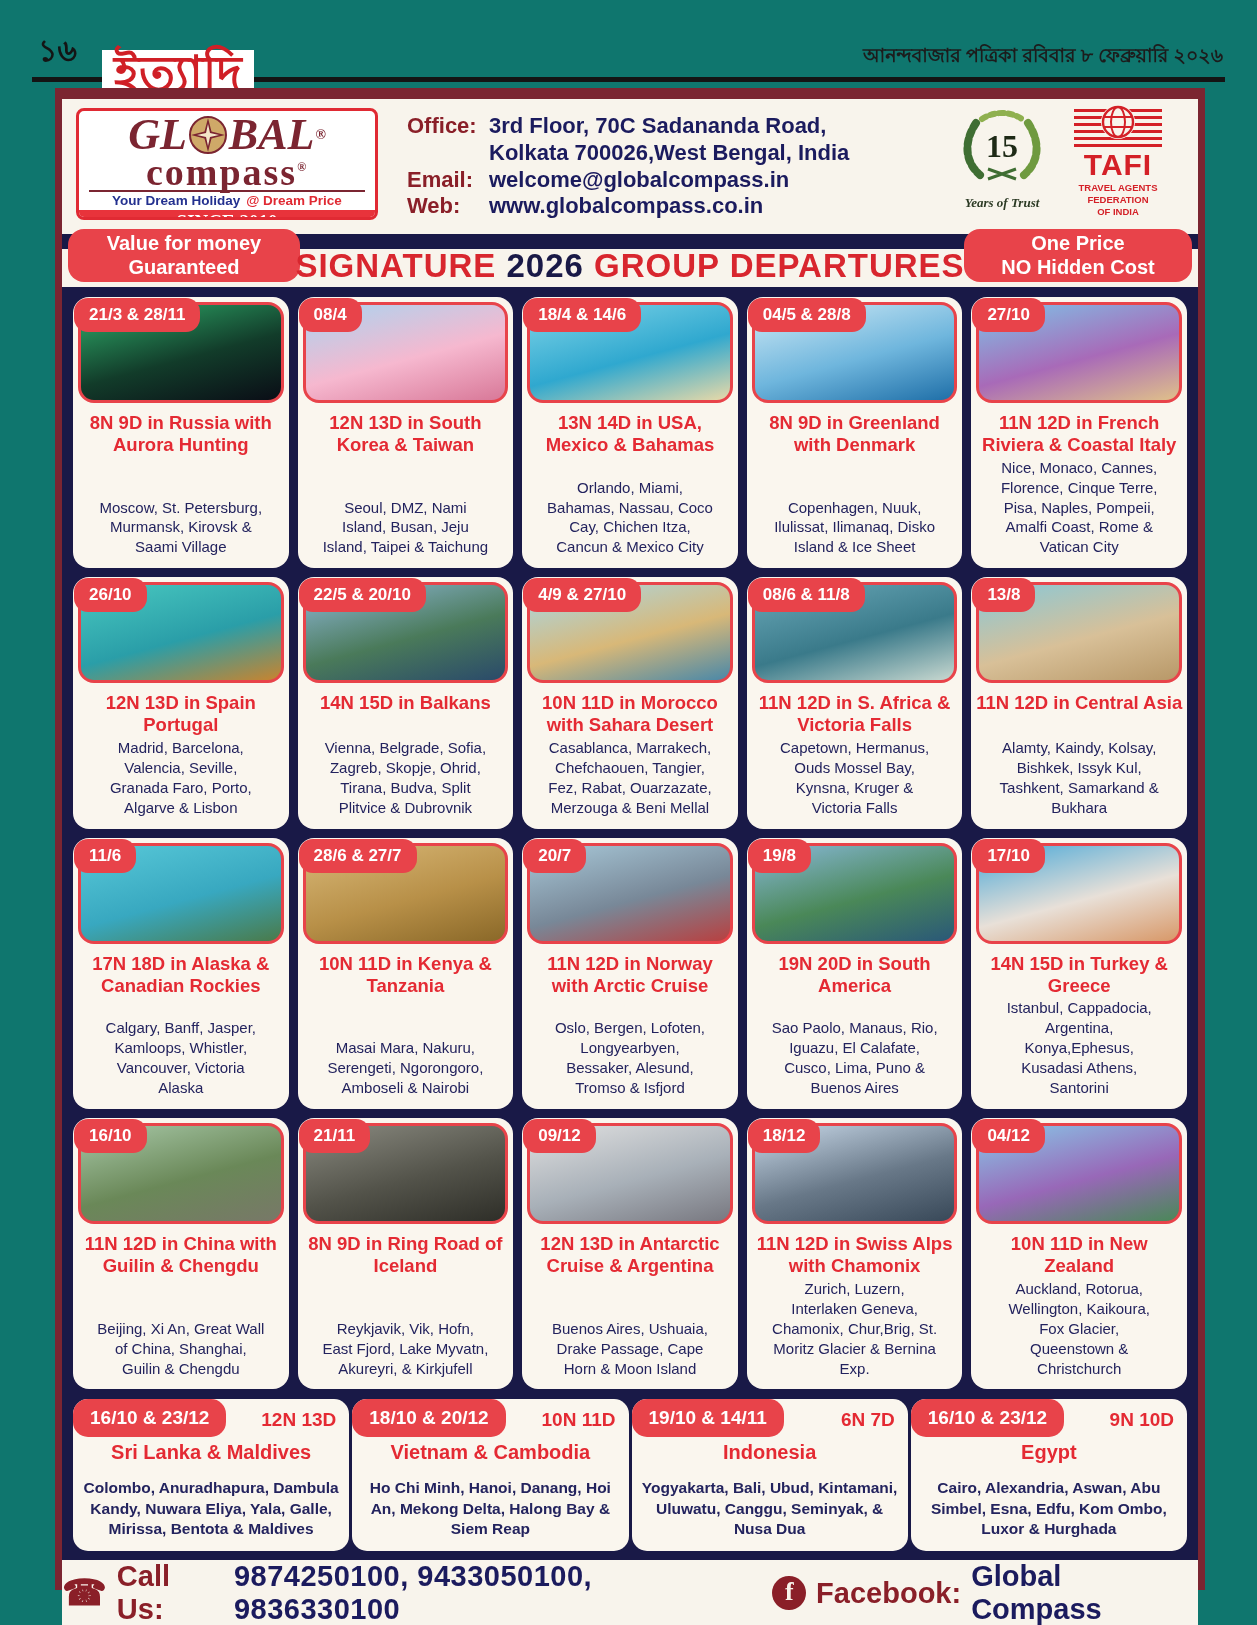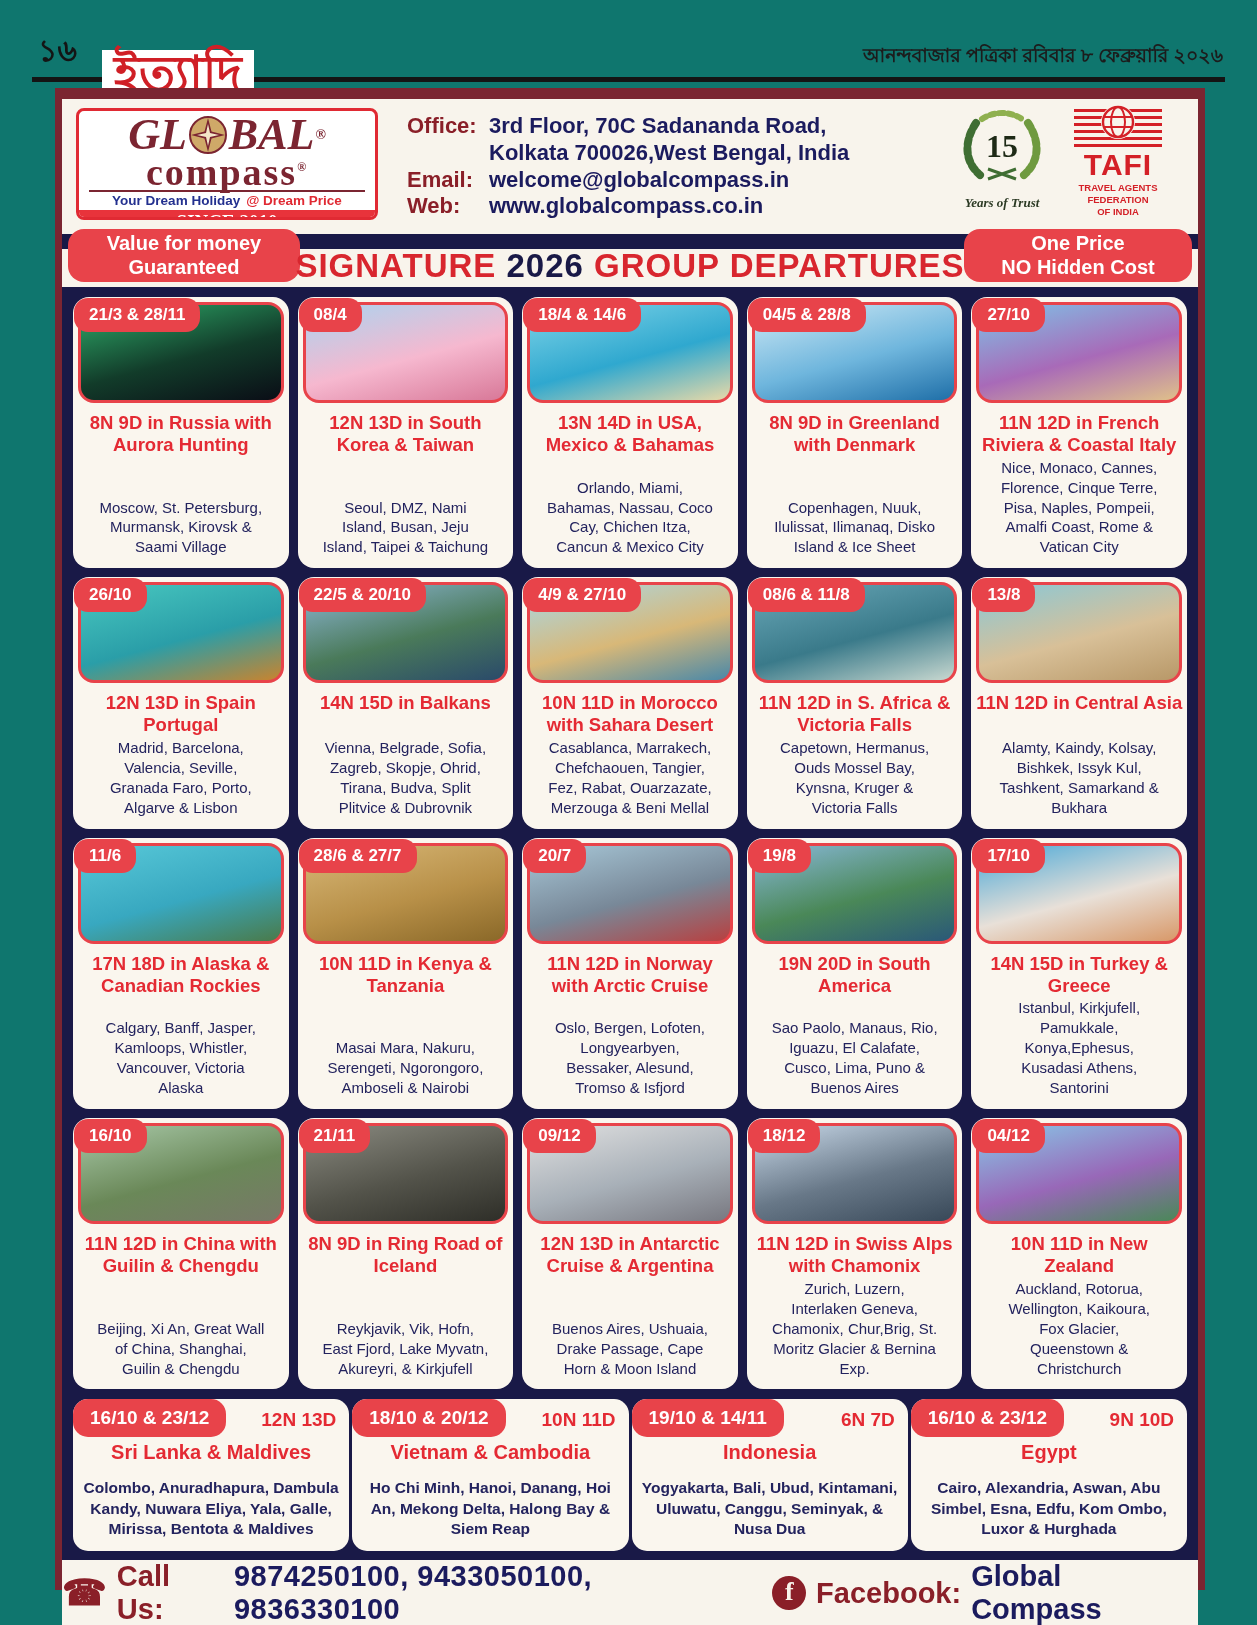--- a/index.html
+++ b/index.html
@@ -284,21 +284,21 @@
     <div class="card-photo" style="background: linear-gradient(165deg, rgb(136, 184, 216) 0%, rgb(74, 136, 88) 55%, rgb(42, 88, 120) 100%);"></div>
     <div class="card-date">19/8</div>
     <div class="card-title">19N 20D in South America</div>
     <div class="card-dest">Sao Paolo, Manaus, Rio, Iguazu, El Calafate, Cusco, Lima, Puno &amp; Buenos Aires</div>
   </div>
 
   <div class="card">
     <div class="card-photo" style="background: linear-gradient(165deg, rgb(72, 168, 216) 0%, rgb(232, 224, 216) 55%, rgb(216, 152, 104) 100%);"></div>
     <div class="card-date">17/10</div>
     <div class="card-title">14N 15D in Turkey &amp; Greece</div>
-    <div class="card-dest">Istanbul, Kirkjufell, Pamukkale, Konya,Ephesus, Kusadasi Athens,  Santorini</div>
+    <div class="card-dest">Istanbul, Cappadocia, Argentina, Konya,Ephesus, Kusadasi Athens,  Santorini</div>
   </div>
 
   <div class="card">
     <div class="card-photo" style="background: linear-gradient(165deg, rgb(168, 200, 168) 0%, rgb(106, 136, 88) 55%, rgb(120, 120, 104) 100%);"></div>
     <div class="card-date">16/10</div>
     <div class="card-title">11N 12D in China with Guilin &amp; Chengdu</div>
     <div class="card-dest">Beijing, Xi An, Great Wall of China, Shanghai, Guilin &amp; Chengdu</div>
   </div>
 
   <div class="card">

